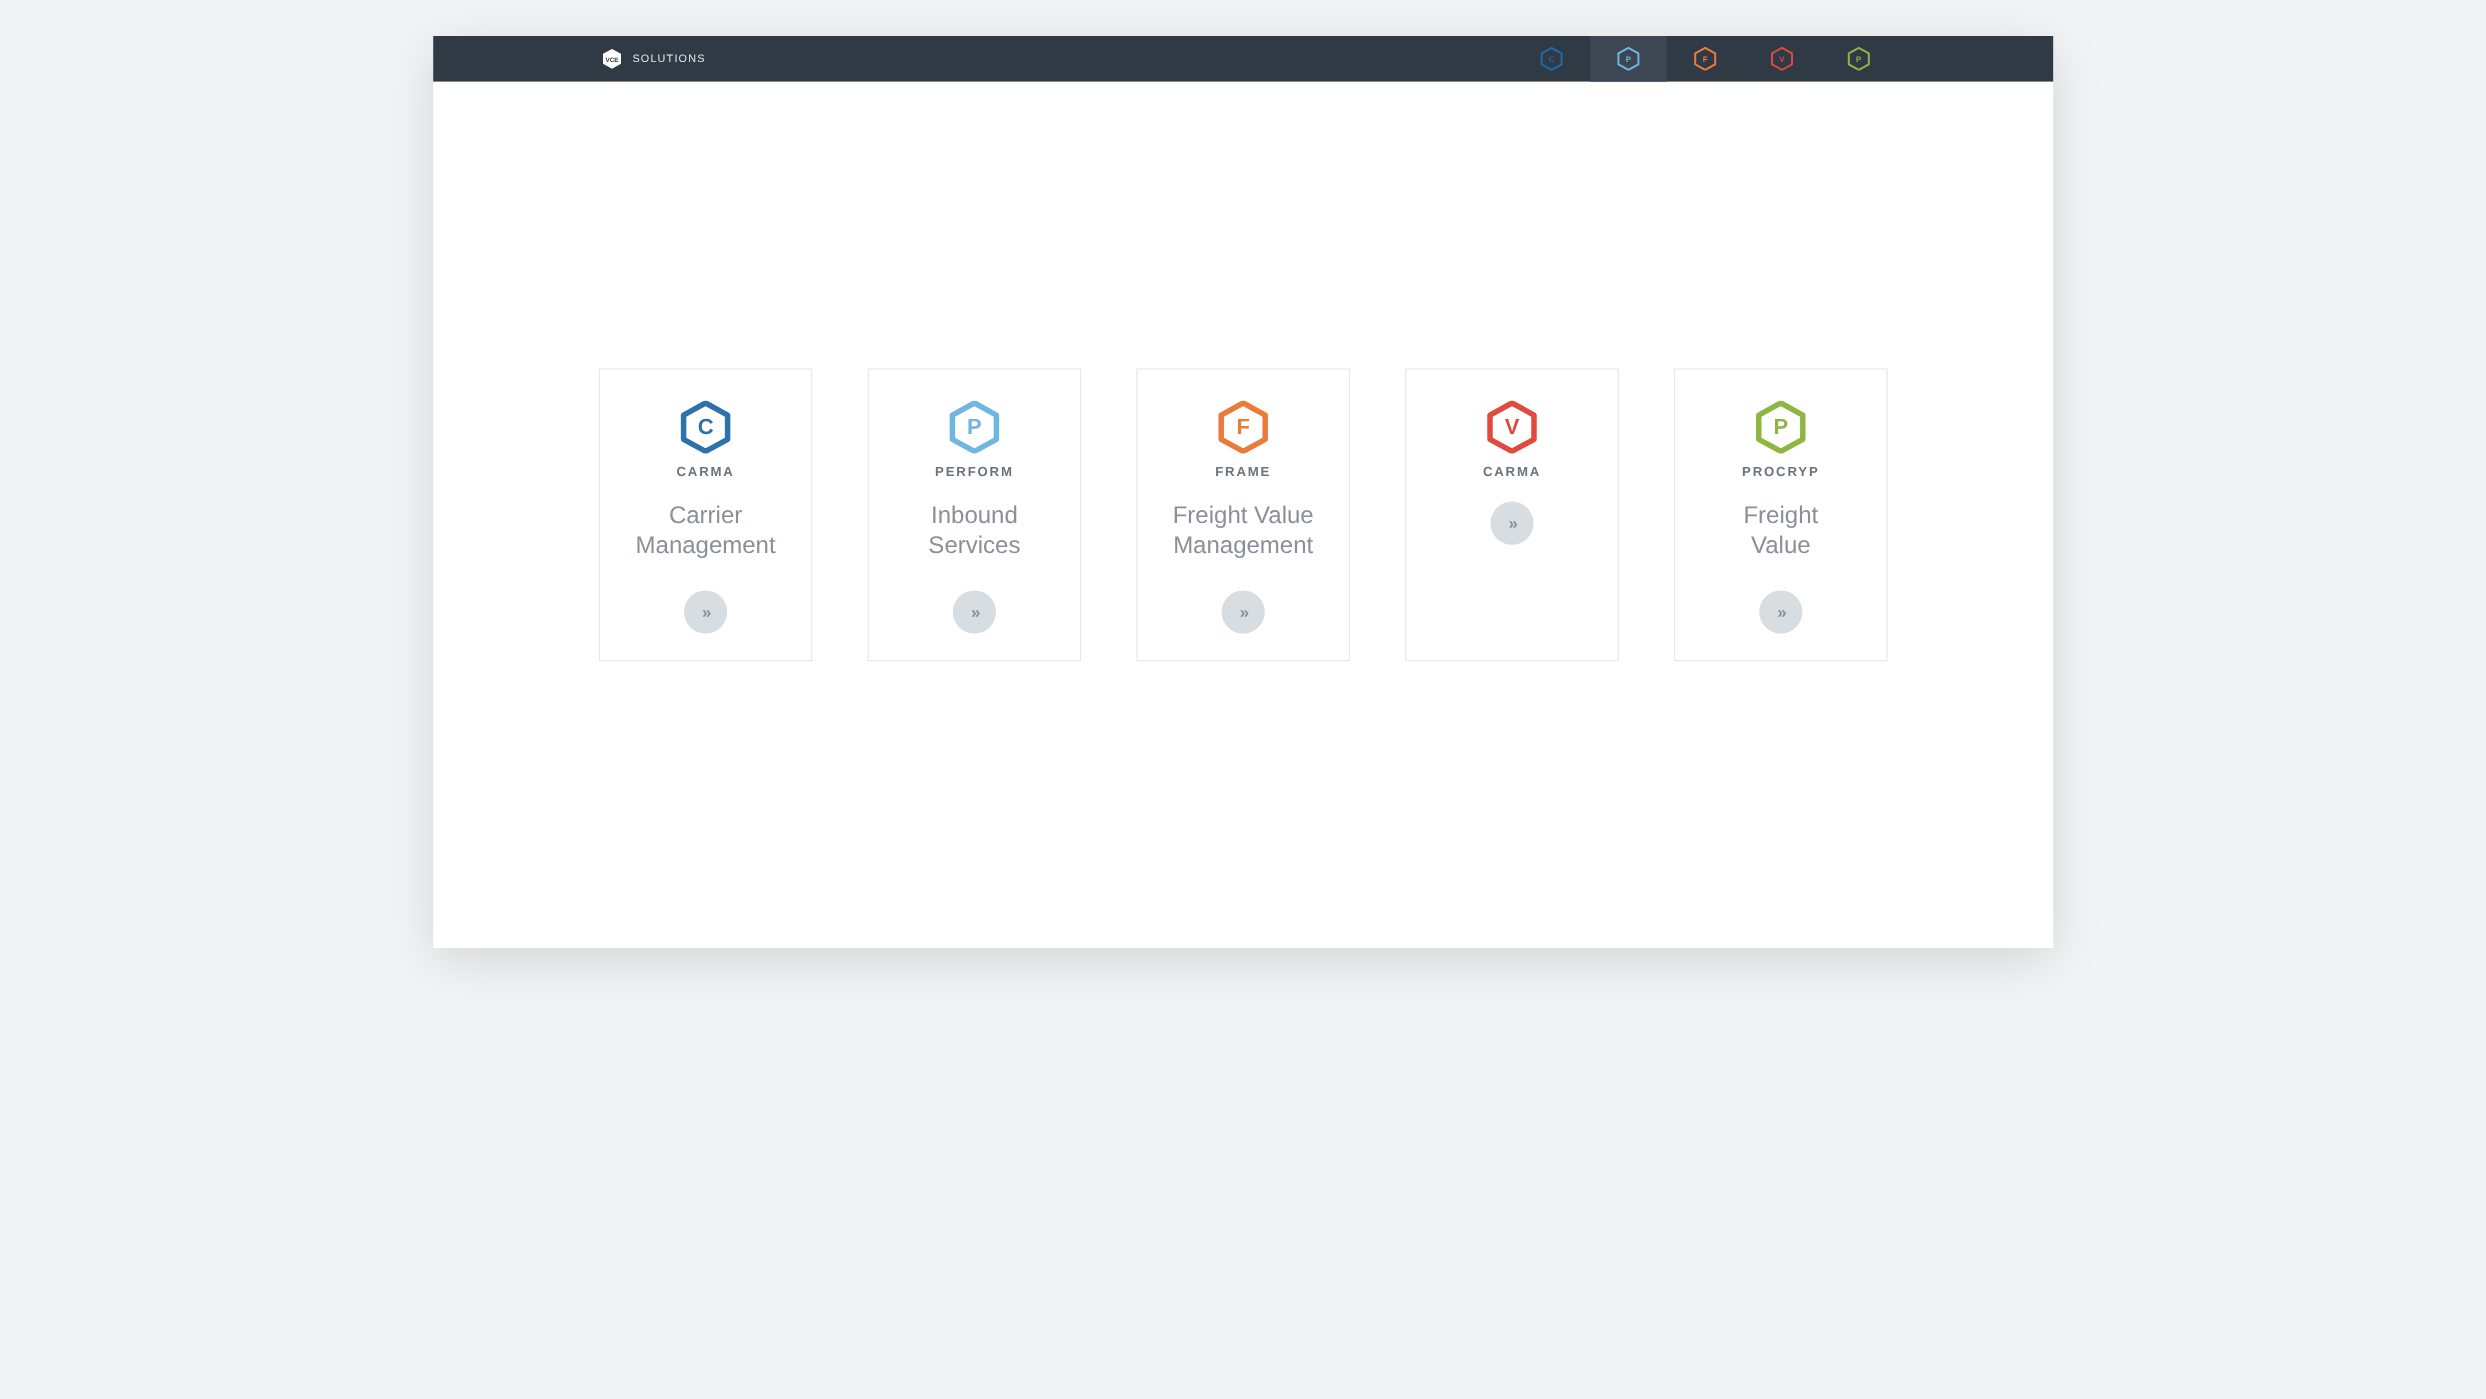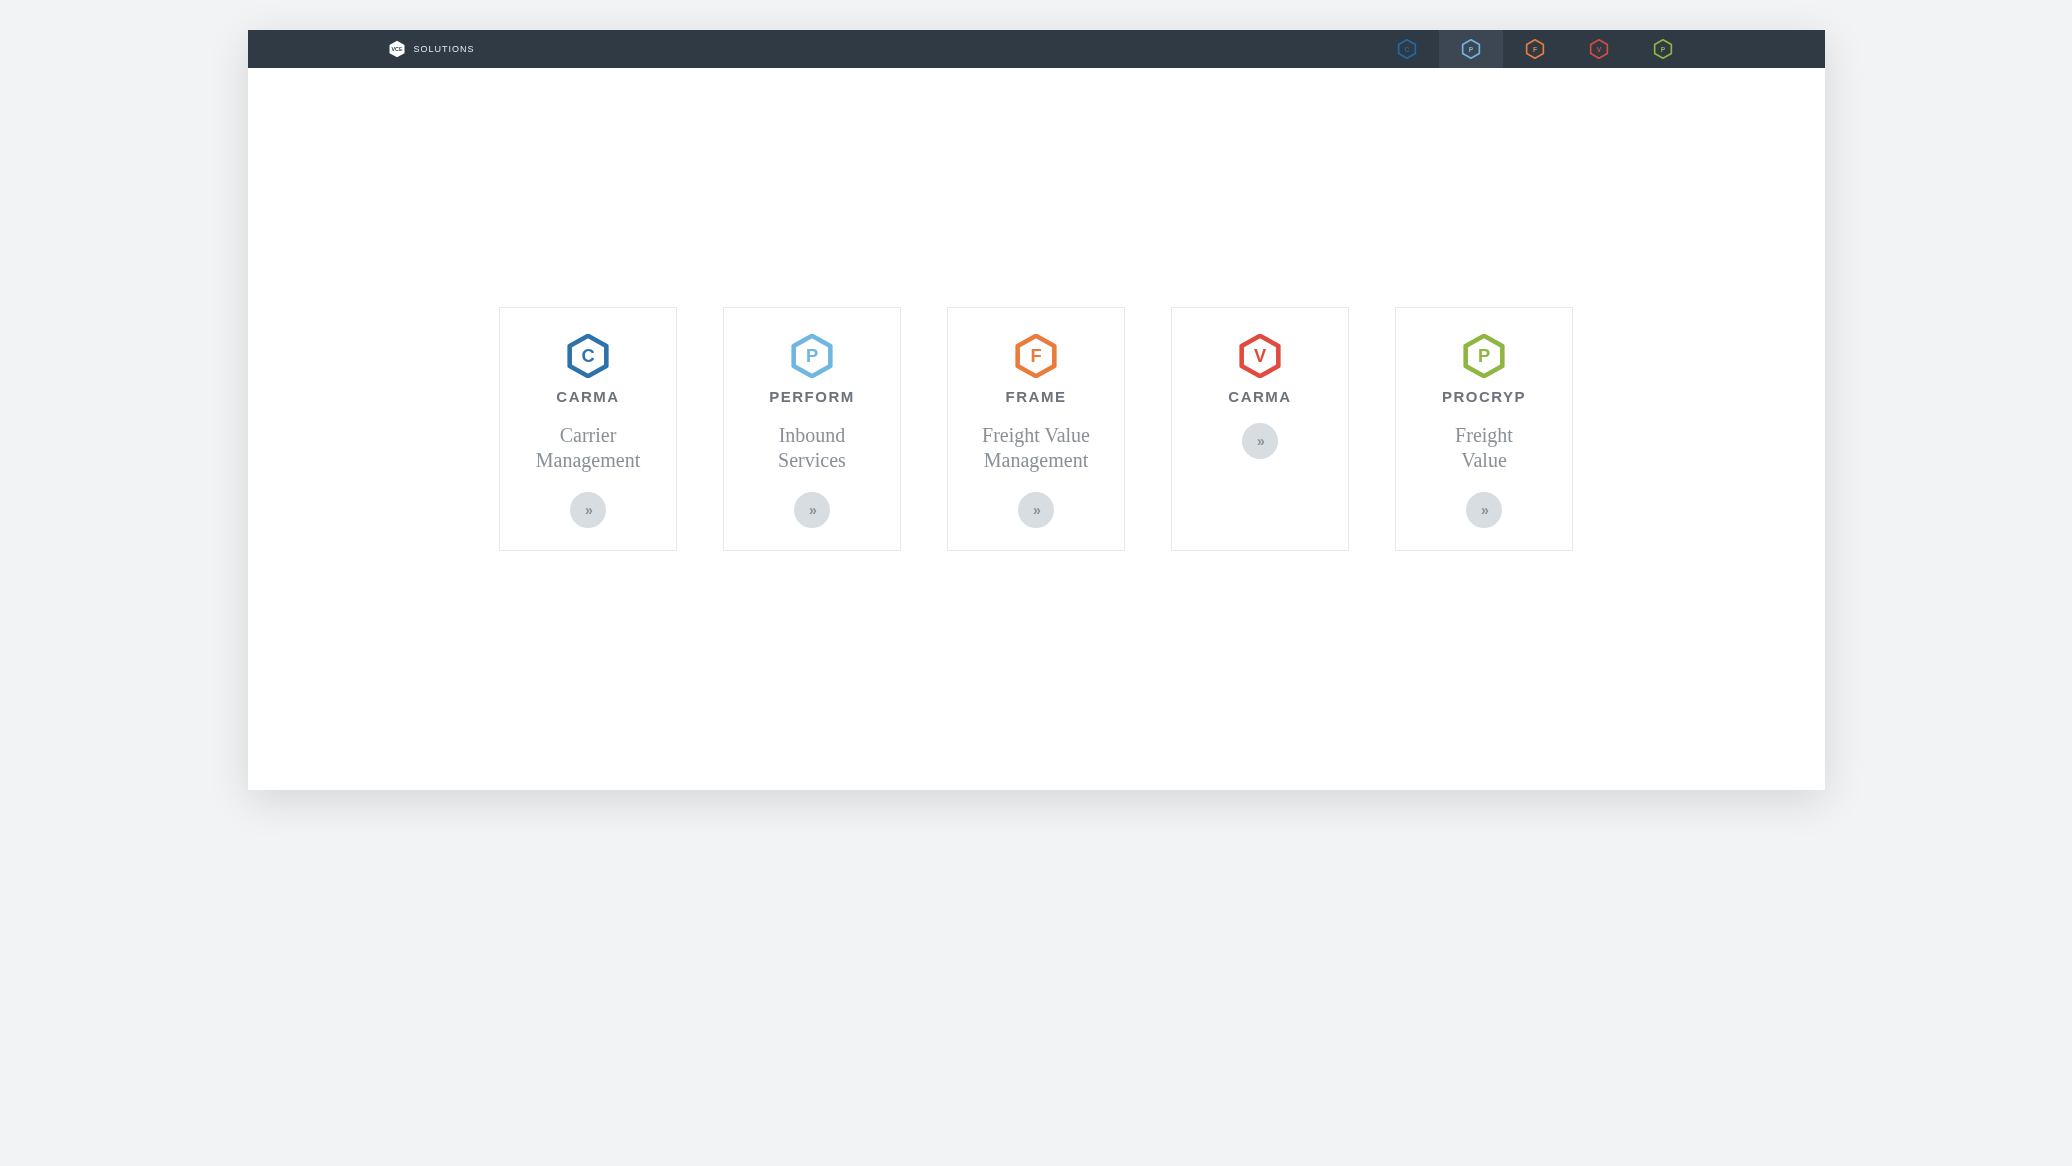--- a/index.html
+++ b/index.html
@@ -10,21 +10,21 @@
     body {
       font-family: -apple-system, BlinkMacSystemFont, 'Segoe UI', Helvetica, Arial, sans-serif;
       background: #f2f3f5;
       display: flex;
       align-items: flex-start;
       justify-content: center;
       min-height: 100vh;
       padding: 30px;
     }
     .app-window {
-      width: 1577px;
+      width: 1350px;
       height: 760px;
       background: #ffffff;
       box-shadow: 0 10px 40px rgba(0,0,0,0.12);
       display: flex;
       flex-direction: column;
       position: relative;
     }
     .header {
       height: 38px;
       background: #2f3a45;
@@ -87,34 +87,33 @@
       flex-direction: column;
       align-items: center;
       padding: 26px 10px 22px 10px;
     }
     .card-icon {
       width: 44px;
       height: 44px;
       margin-bottom: 10px;
     }
     .card-code {
-      font-size: 15px;
+      font-size: 11px;
       letter-spacing: 1.5px;
       font-weight: 700;
       color: #6b737c;
       margin-bottom: 18px;
     }
     .card-title {
       font-size: 20px;
       line-height: 1.25;
       font-weight: 400;
       color: #8a9099;
       text-align: center;
       flex: 1;
-      font-family: Liberation Serif, serif;
     }
     .card-btn {
       width: 36px;
       height: 36px;
       border-radius: 50%;
       background: #d8dde1;
       display: flex;
       align-items: center;
       justify-content: center;
       cursor: pointer;

